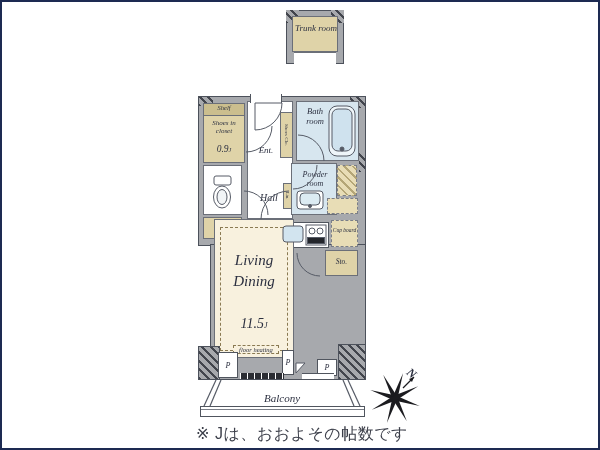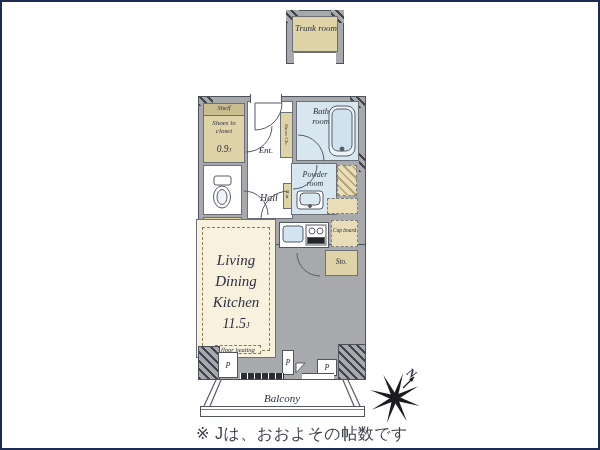--- a/index.html
+++ b/index.html
@@ -65,41 +65,40 @@
   <div class="abs whiteroom" style="left:245px;top:99px;width:46px;height:118px;"></div>
   <div class="abs" style="left:248px;top:92px;width:32px;height:9px;background:#fff;border-left:1px solid #50555e;border-right:1px solid #50555e;"></div>
   <div class="abs lbl" style="left:250px;top:143px;width:28px;font-size:9px;">Ent.</div>
   <div class="abs lbl" style="left:250px;top:190px;width:34px;font-size:10px;">Hall</div>
 
   <div class="abs beige vtext" style="left:278px;top:110px;width:13px;height:46px;border:1px solid #6b6f78;">
     <span>Shoes Clo.</span>
   </div>
 
   <div class="abs blue room" style="left:294px;top:99px;width:63px;height:60px;">
-    <div class="abs lbl" style="left:3px;top:5px;width:30px;font-size:8.5px;margin-left:6px;">Bath room</div>
+    <div class="abs lbl" style="left:3px;top:5px;width:30px;font-size:8.5px;">Bath room</div>
   </div>
   <div class="abs blue room" style="left:289px;top:161px;width:46px;height:52px;">
     <div class="abs lbl" style="left:4px;top:6px;width:38px;font-size:8px;">Powder room</div>
   </div>
   <div class="abs beige vtext" style="left:281px;top:181px;width:9px;height:26px;border:1px solid #6b6f78;font-size:4.5px;">
     <span>Lin.</span>
   </div>
   <div class="abs dashedbox washhatch" style="left:335px;top:163px;width:20px;height:31px;"></div>
   <div class="abs dashedbox" style="left:325px;top:196px;width:31px;height:16px;"></div>
 
   <div class="abs" style="left:277px;top:220px;width:50px;height:26px;background:#fff;border:1px solid #50555e;"></div>
   <div class="abs dashedbox" style="left:329px;top:218px;width:27px;height:27px;">
     <div class="lbl" style="font-size:5.5px;margin-top:6px;">Cup board</div>
   </div>
 
-  <div class="abs cream room" style="left:194px;top:217px;width:80px;height:139px;">
+  <div class="abs cream room" style="left:212px;top:217px;width:80px;height:139px;">
     <div class="abs dash-inner" style="left:5px;top:7px;width:68px;height:124px;"></div>
     <div class="abs lbl" style="left:0;top:32px;width:78px;font-size:15px;">Living</div>
     <div class="abs lbl" style="left:0;top:53px;width:78px;font-size:15px;">Dining</div>
-    <div class="abs lbl" style="left:0;top:74px;width:78px;font-size:15px;">Kitchen</div>
     <div class="abs lbl" style="left:0;top:96px;width:78px;font-size:14px;"><span>11.5</span><span style="font-size:8px;">J</span></div>
     <div class="abs lbl dash-inner" style="left:18px;top:125px;width:46px;font-size:6.5px;background:#f8f1de;">floor heating</div>
   </div>
 
 
   <div class="abs beige room" style="left:323px;top:248px;width:33px;height:26px;">
     <div class="lbl" style="font-size:7.5px;margin-top:7px;">Sto.</div>
   </div>
 
   <div class="abs wall hatch" style="left:196px;top:344px;width:22px;height:34px;"></div>

